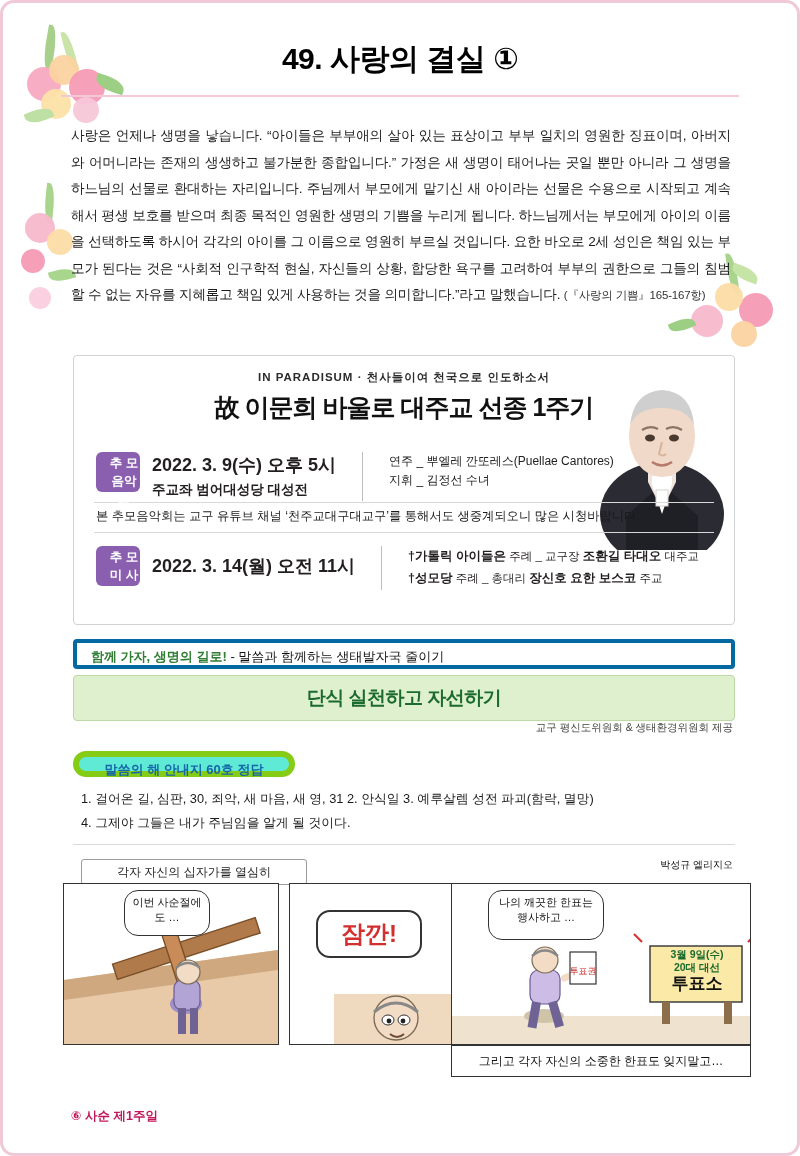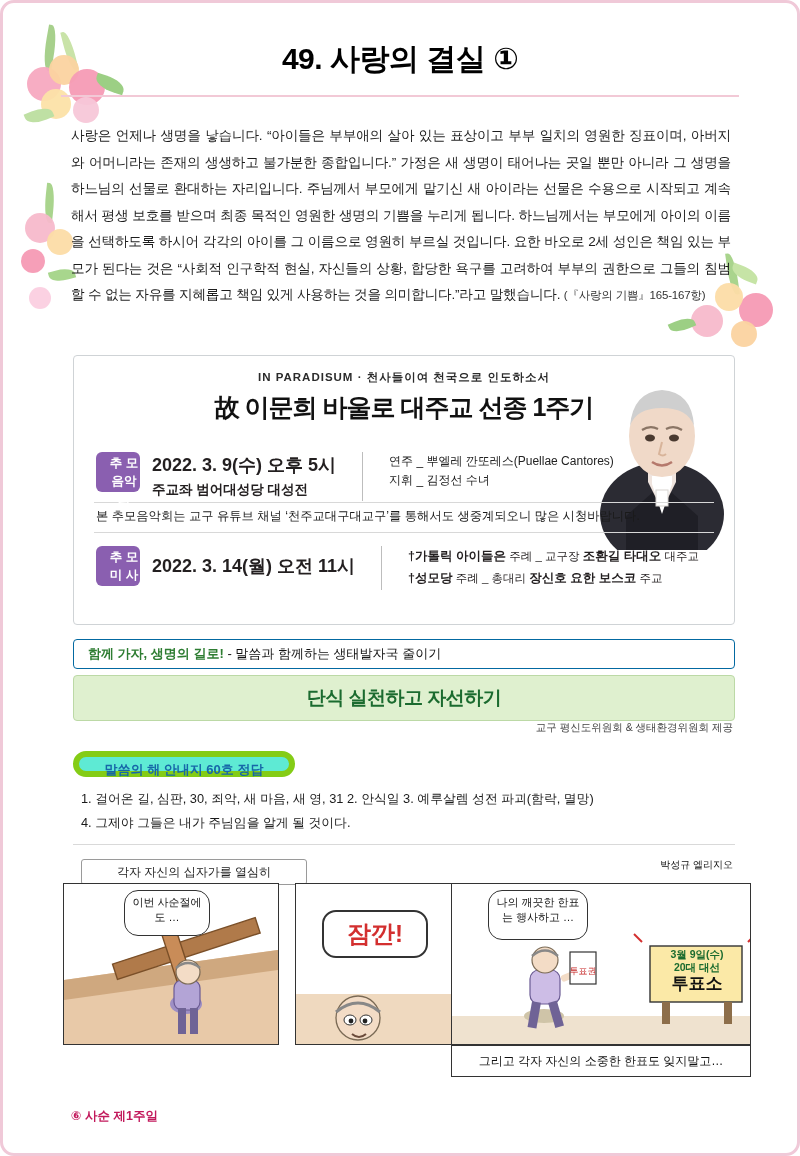--- a/index.html
+++ b/index.html
@@ -72,21 +72,21 @@
   .row2{position:absolute;left:22px;top:190px;display:flex;align-items:flex-start;gap:12px;}
   .row2 .mass{font-size:18px;font-weight:bold;}
   .mass-lines{font-size:11.5px;line-height:1.75;}
   .mass-lines b{font-size:12.5px;}
   .portrait{
     position:absolute;right:10px;top:8px;width:132px;height:186px;overflow:hidden;
   }
   
   .life-road{
     position:absolute;left:70px;right:62px;top:636px;height:30px;
-    border:1px solid #0369a1;border-radius:4px;background:#fff;
+    border:4px solid #0369a1;border-radius:4px;background:#fff;
     font-size:13px;line-height:28px;padding-left:14px;box-sizing:border-box;
     color:#111;
   }
   .life-road b{color:#2e7d32;}
   .green-band{
     position:absolute;left:70px;right:62px;top:672px;height:46px;
     background:#dff0cf;border:1px solid #bcd9a6;border-radius:4px;
     display:flex;align-items:center;justify-content:center;
     font-size:19px;font-weight:bold;color:#1b6b2f;letter-spacing:-.5px;
     box-sizing:border-box;
@@ -111,21 +111,21 @@
   .comic-caption{
     position:absolute;left:78px;top:856px;width:226px;height:26px;
     border:1px solid #9a9a9a;border-radius:3px;background:#fff;
     font-size:12px;color:#222;text-align:center;line-height:25px;box-sizing:border-box;
   }
   .comic{
     position:absolute;left:60px;top:880px;width:686px;height:200px;
   }
   .panel{position:absolute;border:1.4px solid #333;background:#fff;overflow:hidden;}
   .p1{left:0;top:0;width:214px;height:160px;}
-  .p2{left:232px;top:0;width:158px;height:160px;}
+  .p2{left:226px;top:0;width:158px;height:160px;padding-left:44px;}
   .p3{left:388px;top:0;width:298px;height:160px;}
   .p3b{left:388px;top:162px;width:298px;height:30px;}
   .bubble{
     position:absolute;background:#fff;border:1.3px solid #333;border-radius:14px;
     font-size:11px;text-align:center;color:#111;line-height:1.35;padding:4px 6px;
     box-sizing:border-box;
   }
   .footer{
     position:absolute;left:68px;bottom:28px;font-size:12.5px;color:#c2185b;font-weight:bold;
   }
@@ -326,21 +326,21 @@
         <g stroke="#d32f2f" stroke-width="2">
           <line x1="190" y1="58" x2="182" y2="50"></line>
           <line x1="296" y1="58" x2="304" y2="50"></line>
         </g>
       </svg>
       <div style="position:absolute;left:200px;top:64px;width:90px;text-align:center;line-height:1.2;">
         <div style="font-size:10.5px;color:#1b6b2f;font-weight:bold;">3월 9일(수)</div>
         <div style="font-size:10.5px;color:#1b6b2f;font-weight:bold;">20대 대선</div>
         <div style="font-size:17px;color:#111;font-weight:bold;margin-top:1px;">투표소</div>
       </div>
-      <div class="bubble" style="left:36px;top:6px;width:100px;height:50px;">
+      <div class="bubble" style="left:36px;top:6px;width:116px;height:50px;">
         <span>나의 깨끗한 한표는 행사하고 …</span>
       </div>
     </div>
 
     <div class="panel p3b" style="display:flex;align-items:center;justify-content:center;">
       <span style="font-size:12px;color:#111;">그리고 각자 자신의 소중한 한표도 잊지말고…</span>
     </div>
   </div>
 
   <div class="footer">

